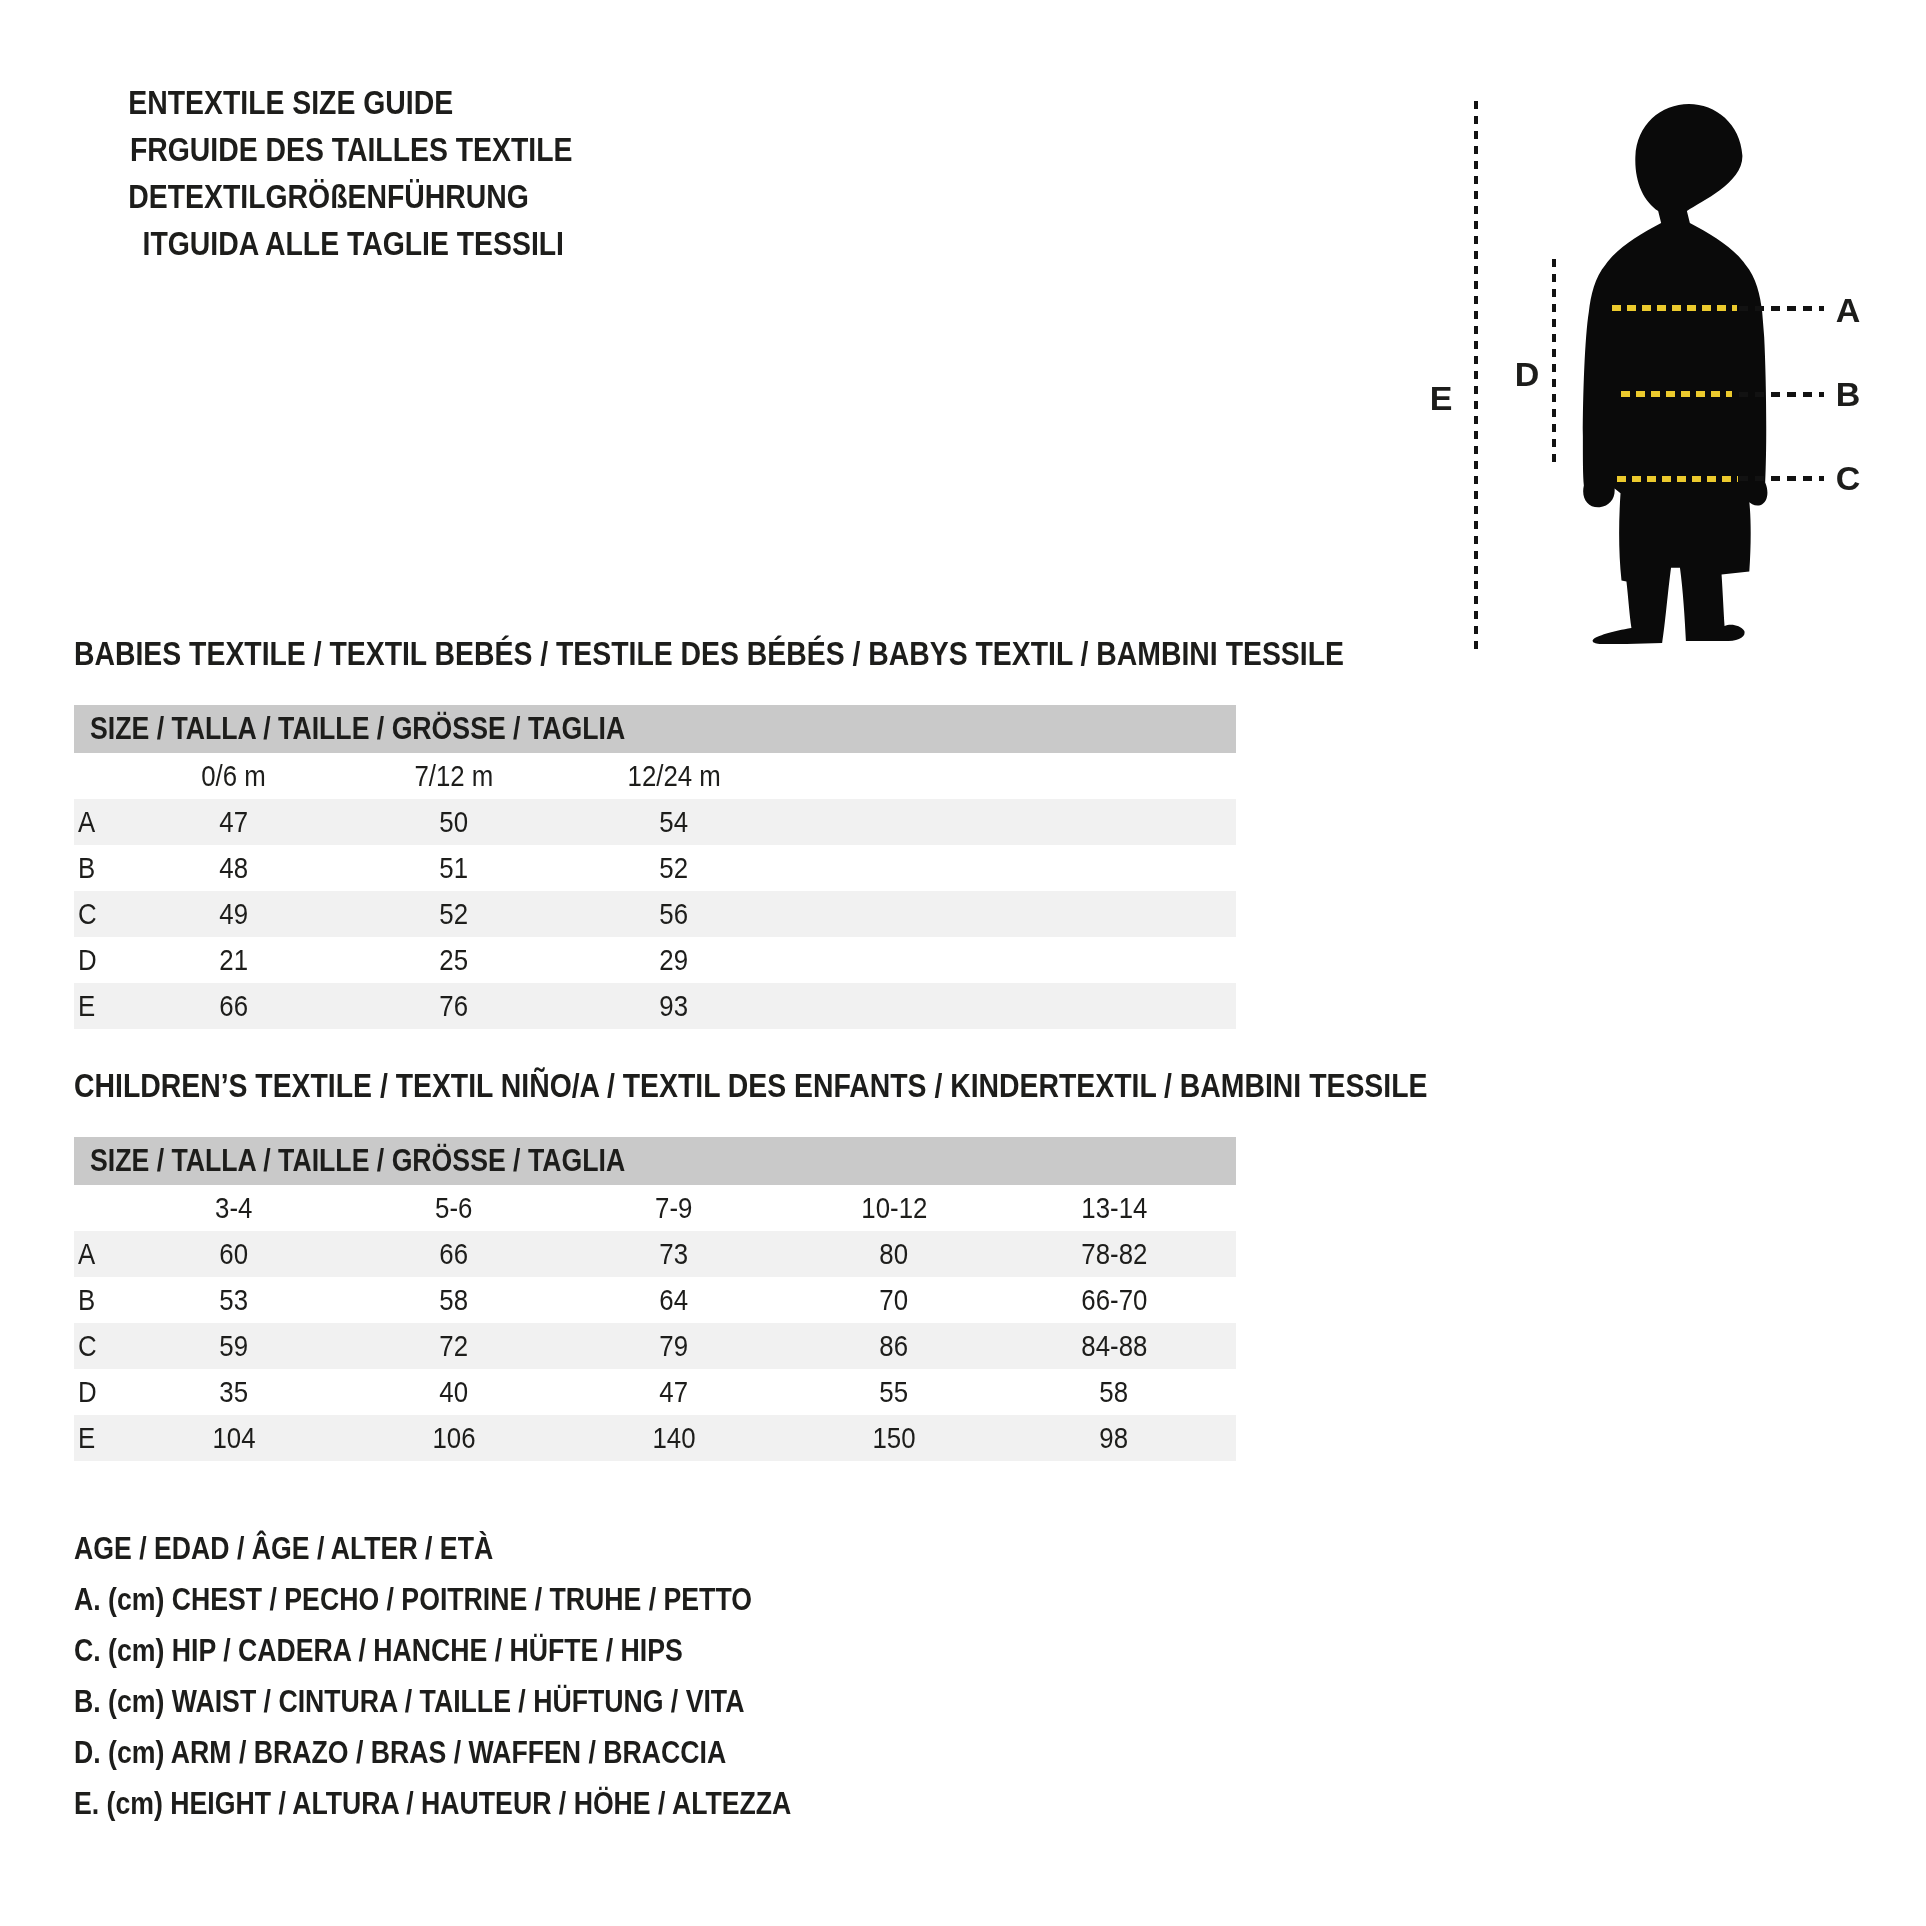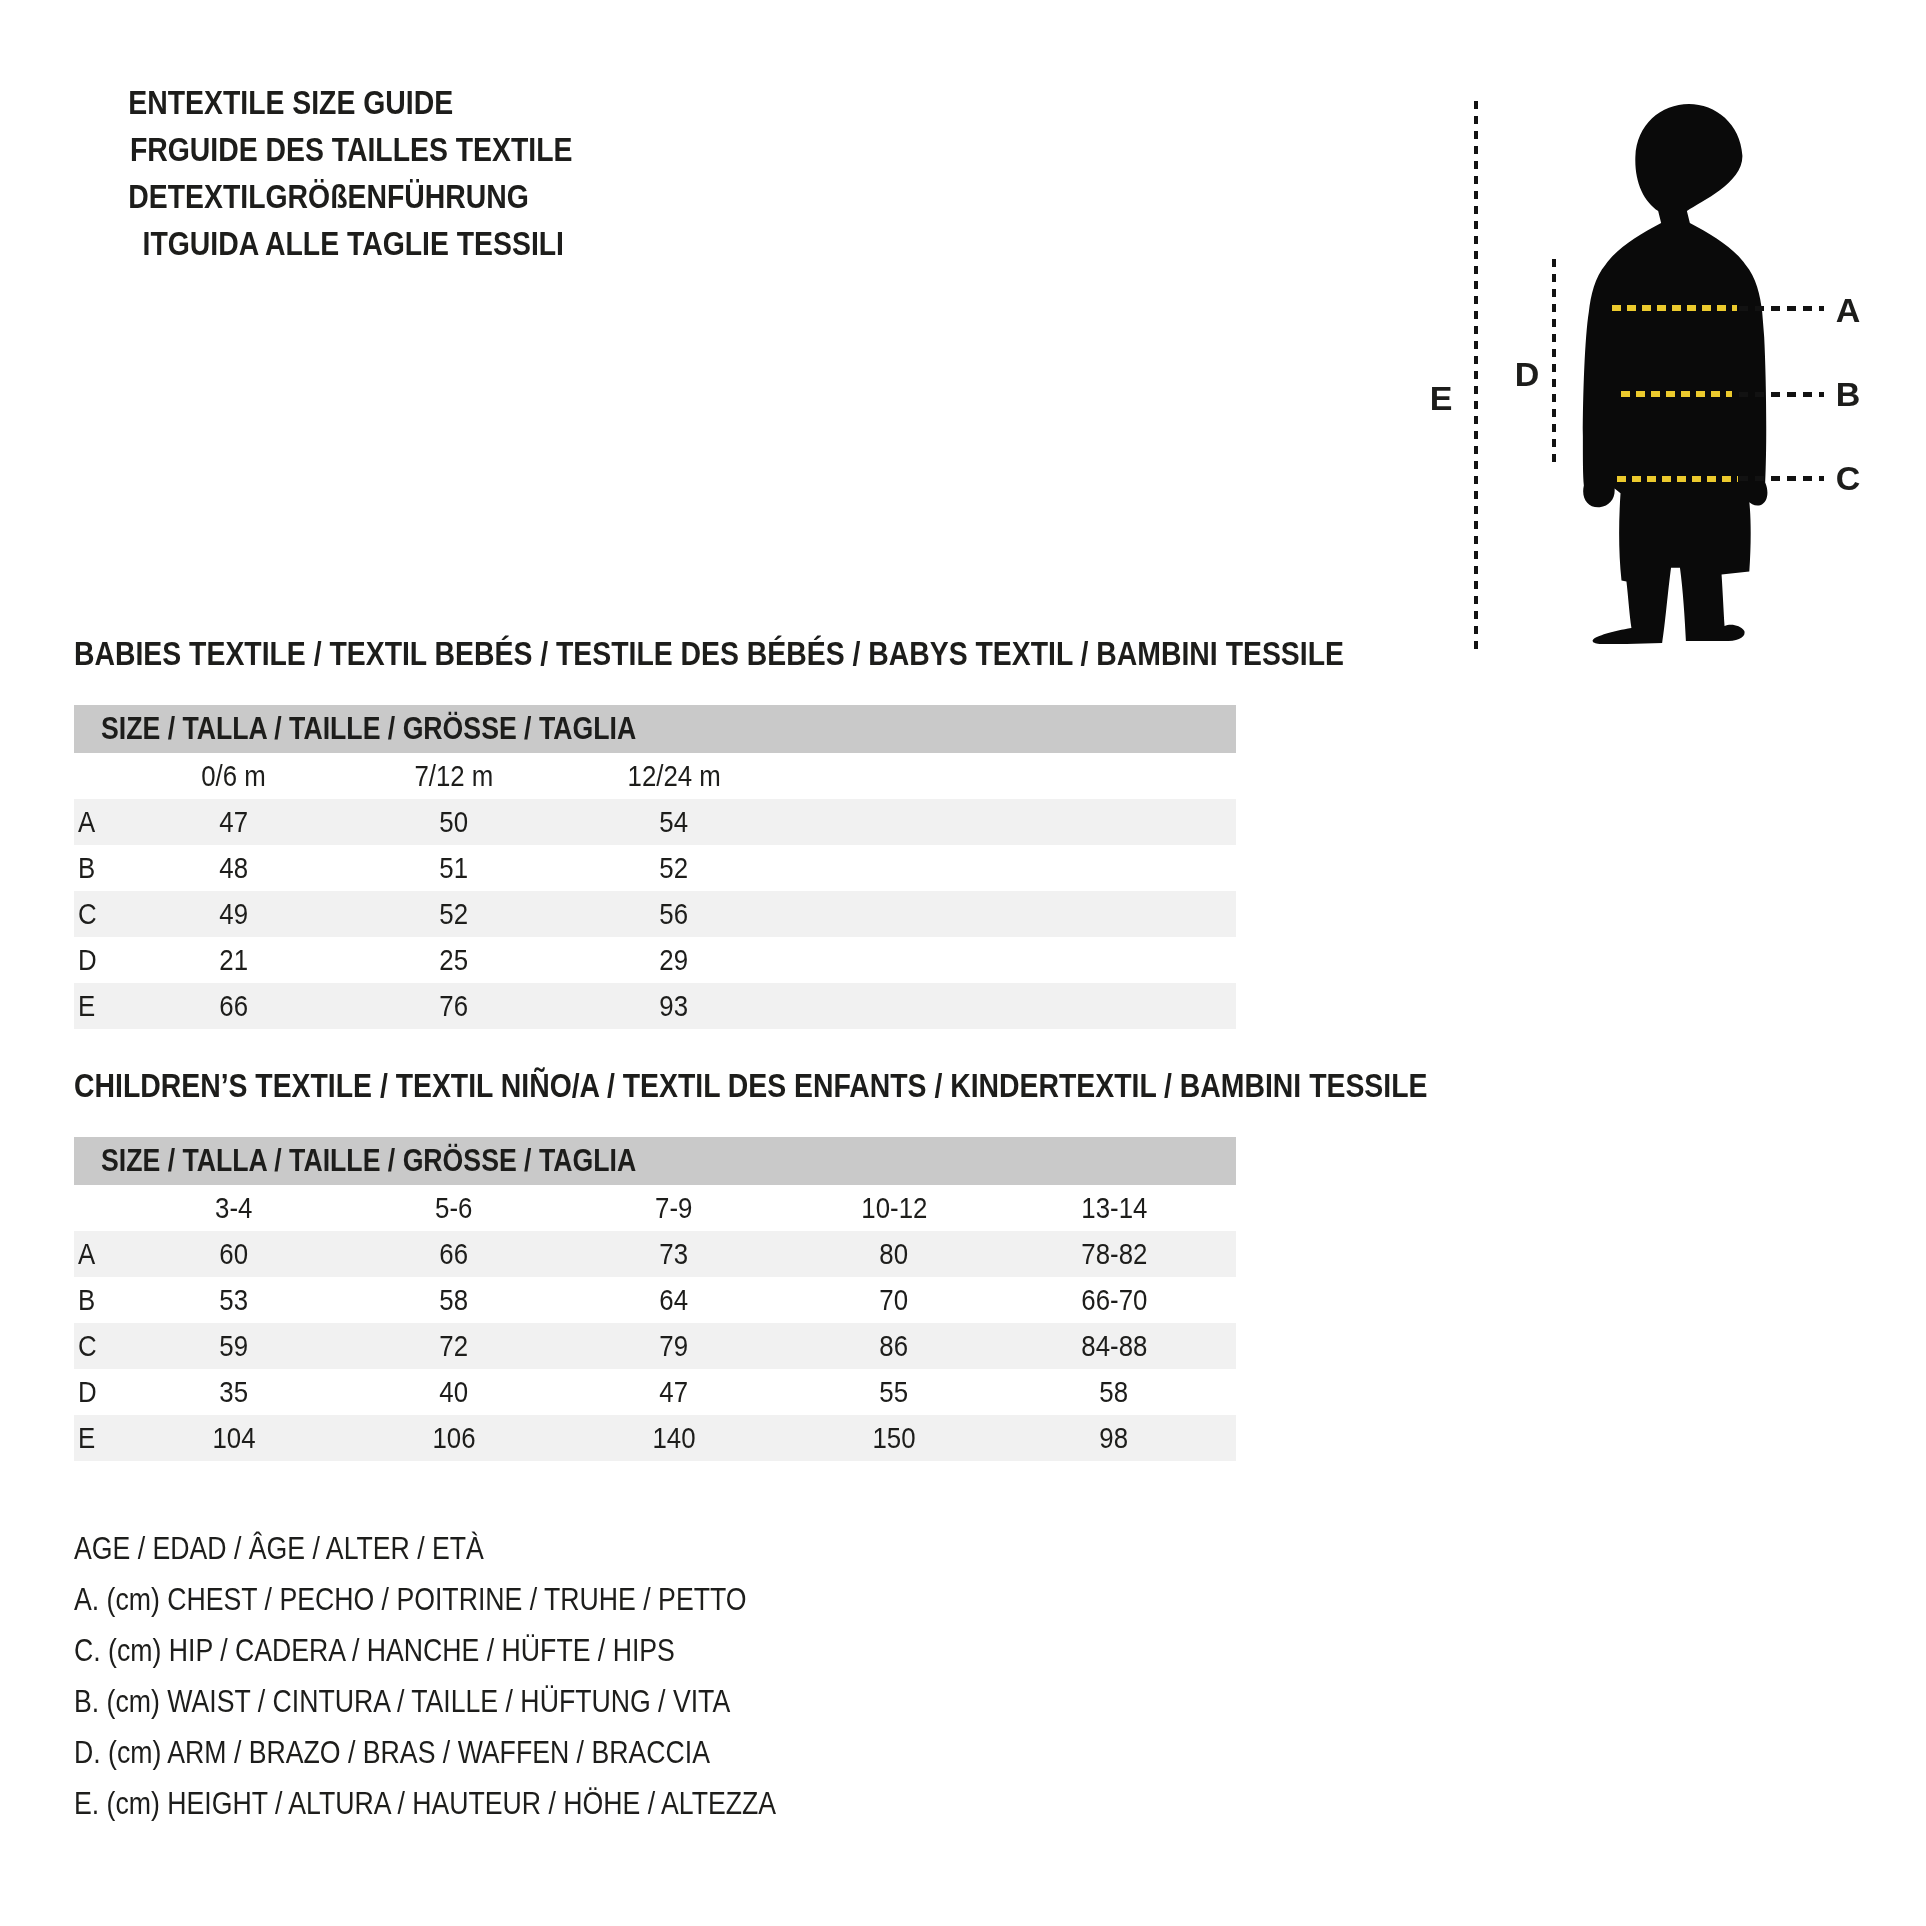--- a/index.html
+++ b/index.html
@@ -15,30 +15,30 @@
   .lang-row{height:47px;display:block;text-align:right;}
   .lang-inner{display:flex;align-items:center;height:47px;}
   .lang-code{width:109px;font-size:33px;font-weight:700;}
   .lang-title{font-size:33px;font-weight:700;}
 
   
   .sec-title{font-size:33px;font-weight:700;line-height:38px;}
 
   
   .sizetable{left:74px;width:1162px;}
-  .size-bar{height:48px;background:#c9c9c9;display:flex;align-items:center;padding-left:27px;box-sizing:border-box;}
+  .size-bar{height:48px;background:#c9c9c9;display:flex;align-items:center;padding-left:16px;box-sizing:border-box;}
   .size-bar-label{font-size:31px;font-weight:700;}
   .trow{height:46px;display:flex;align-items:center;}
   .trow.stripe{background:#f1f1f1;}
   .cell{width:220px;text-align:center;font-size:30px;font-weight:400;}
   .cell.lbl{width:50px;text-align:left;padding-left:4px;box-sizing:border-box;}
 
   
   .legend{left:74px;top:1523px;}
-  .legend-line{height:51px;display:flex;align-items:center;font-size:31px;font-weight:400;}
+  .legend-line{height:51px;display:flex;align-items:center;font-size:31px;font-weight:700;}
 
   
   .vdots{width:4px;background-image:repeating-linear-gradient(to bottom,#121212 0 8px,transparent 8px 15px);}
   .hdots{height:5px;background-image:repeating-linear-gradient(to right,#121212 0 9px,transparent 9px 16px);}
   .ydots{height:6px;background-image:repeating-linear-gradient(to right,var(--yellow,#ecca2d) 0 9px,transparent 9px 15px);}
   .marker{font-size:34px;font-weight:700;width:36px;text-align:center;line-height:42px;}
 </style>
 </head>
 <body>
 

